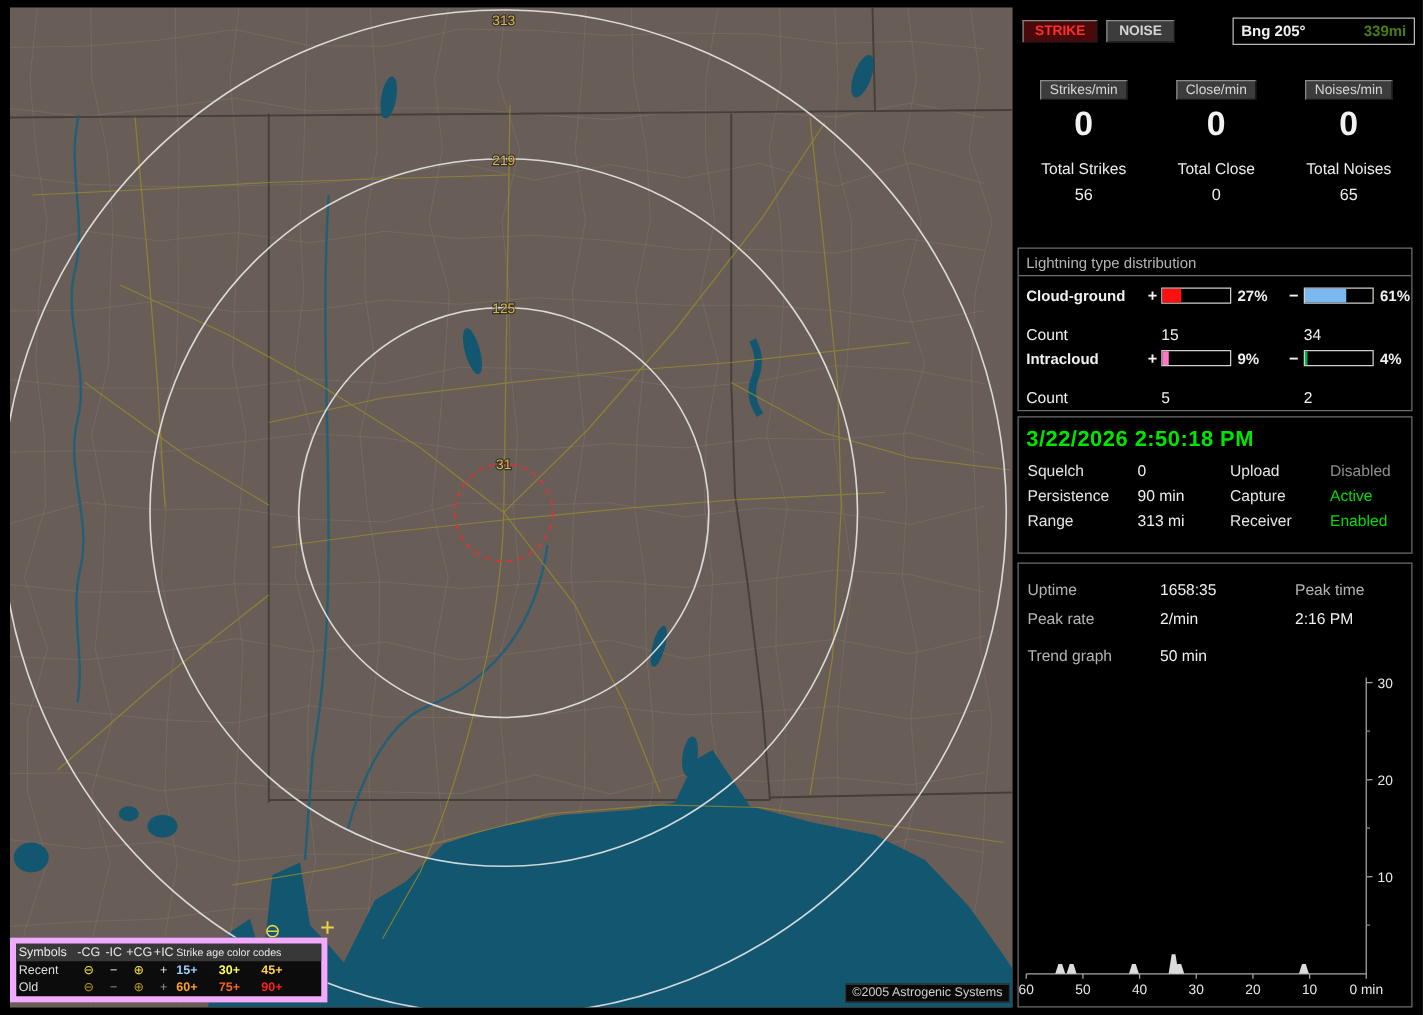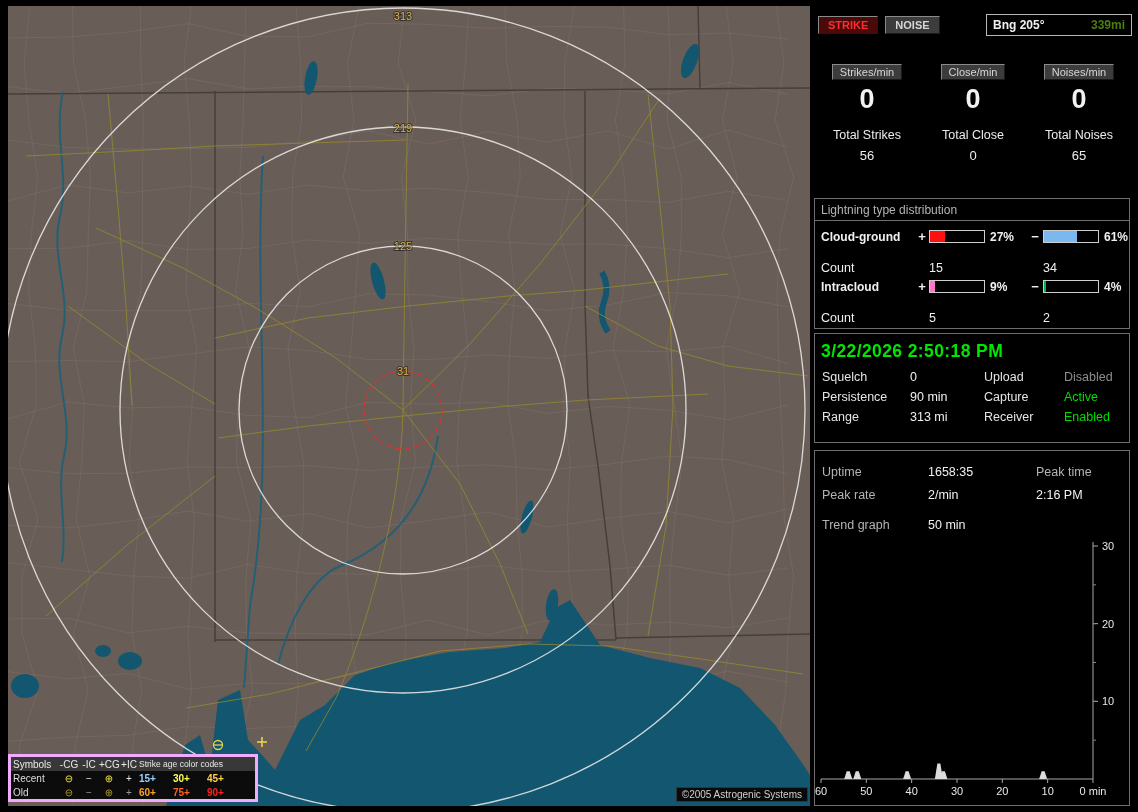--- a/index.html
+++ b/index.html
@@ -2,21 +2,21 @@
 <html><head>
 <meta charset="utf-8">
 <style>
   html,body{margin:0;padding:0;background:#000;font-family:"Liberation Sans",sans-serif;}
   #screen{position:relative;width:1138px;height:812px;background:#000;overflow:hidden;}
 
   
   #map{position:absolute;left:8px;top:6px;width:802px;height:800px;background:#695e57;overflow:hidden;}
   #map svg{position:absolute;left:0;top:0;}
 
-  .legend{position:absolute;left:0;bottom:4px;width:244px;background:#0c0c0c;border:3px solid #f0abfc;
+  .legend{position:absolute;left:0;bottom:4px;width:244px;background:#0c0c0c;border:5px solid #f0abfc;
           font-size:10px;color:#ddd;z-index:5;}
   .lrow{display:grid;grid-template-columns:46px 20px 20px 20px 20px 34px 34px 34px;align-items:center;height:14px;padding:0 2px;}
   .lrow.hdr{background:#383838;color:#e8e8e8;}
   .lhdr-age{grid-column:6 / span 3;font-size:8.5px;white-space:nowrap;}
   .lsym{text-align:center;font-size:10px;}
   .lage{font-weight:bold;}
   .copyright{position:absolute;right:2px;bottom:4px;background:#0a0a0a;border:1px solid #333;
              padding:1px 5px;font-size:10px;color:#cfcfcf;z-index:5;}
 
   

